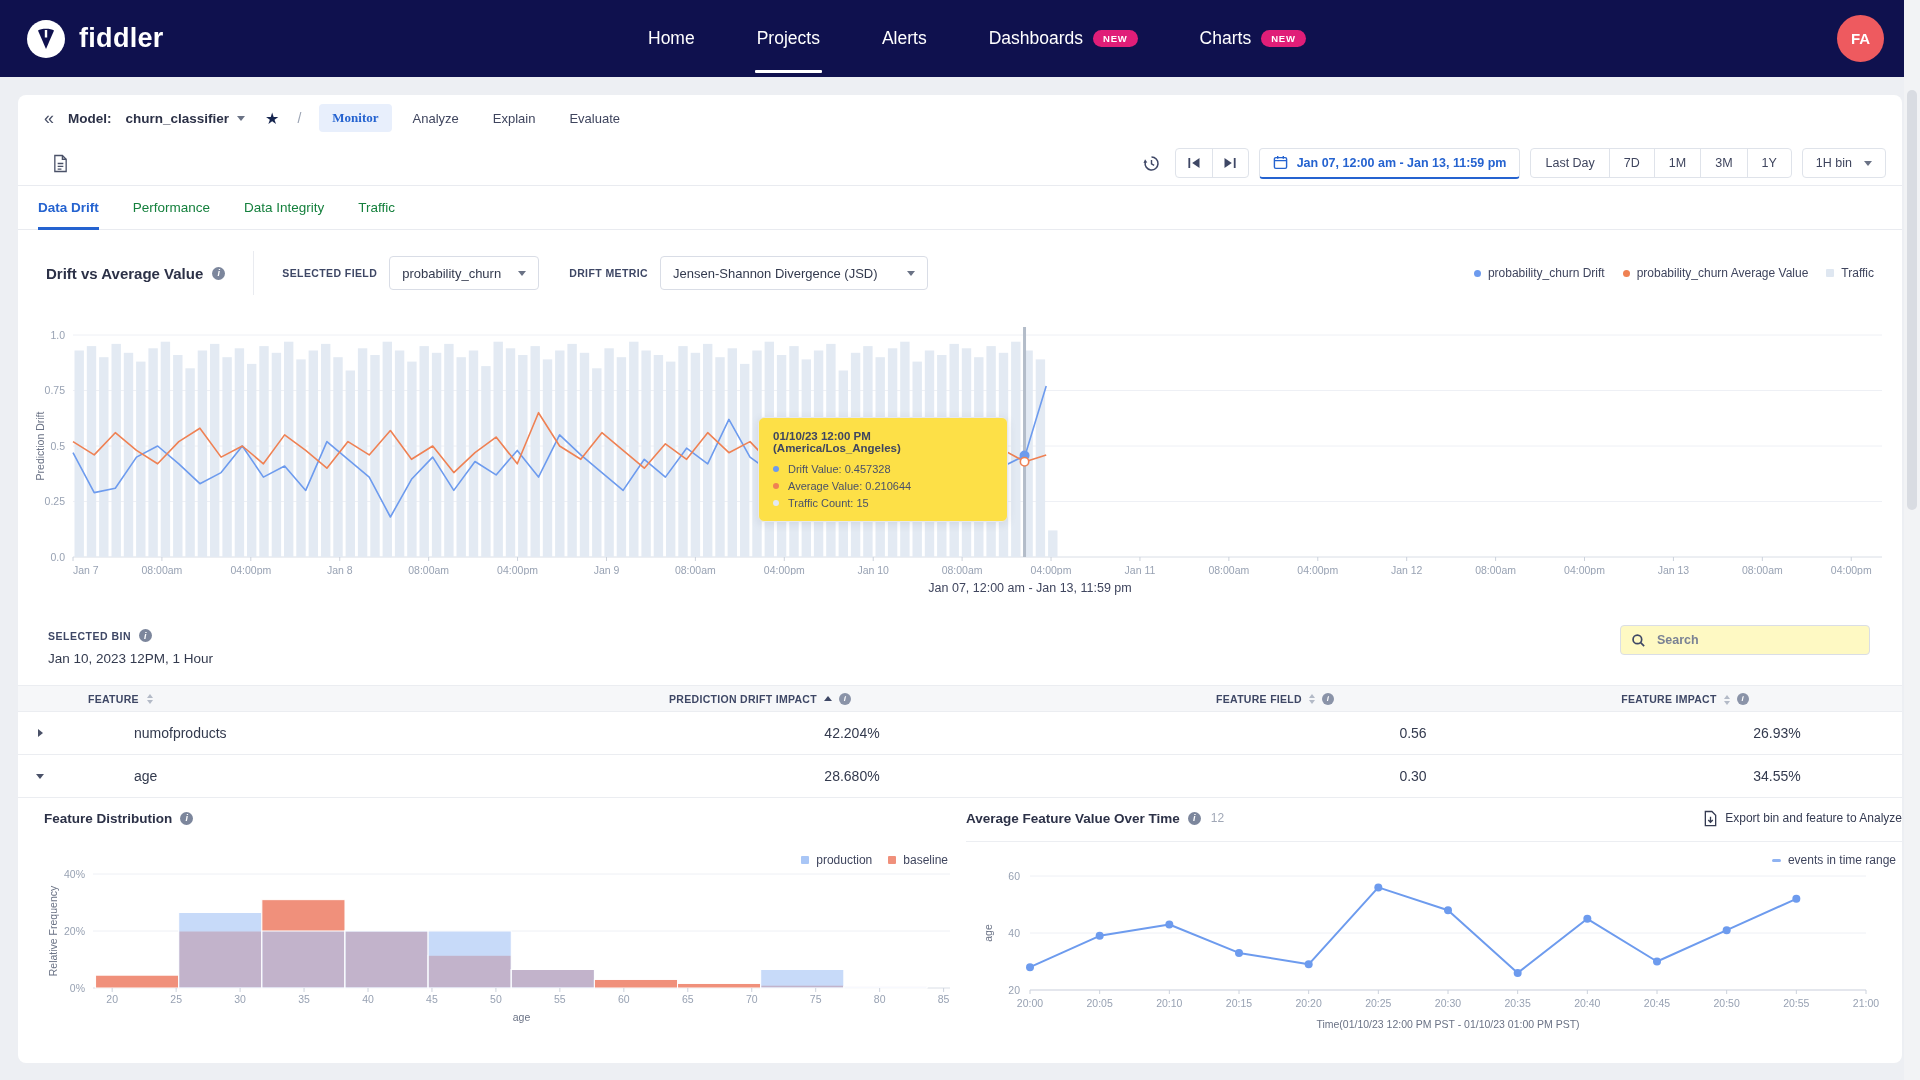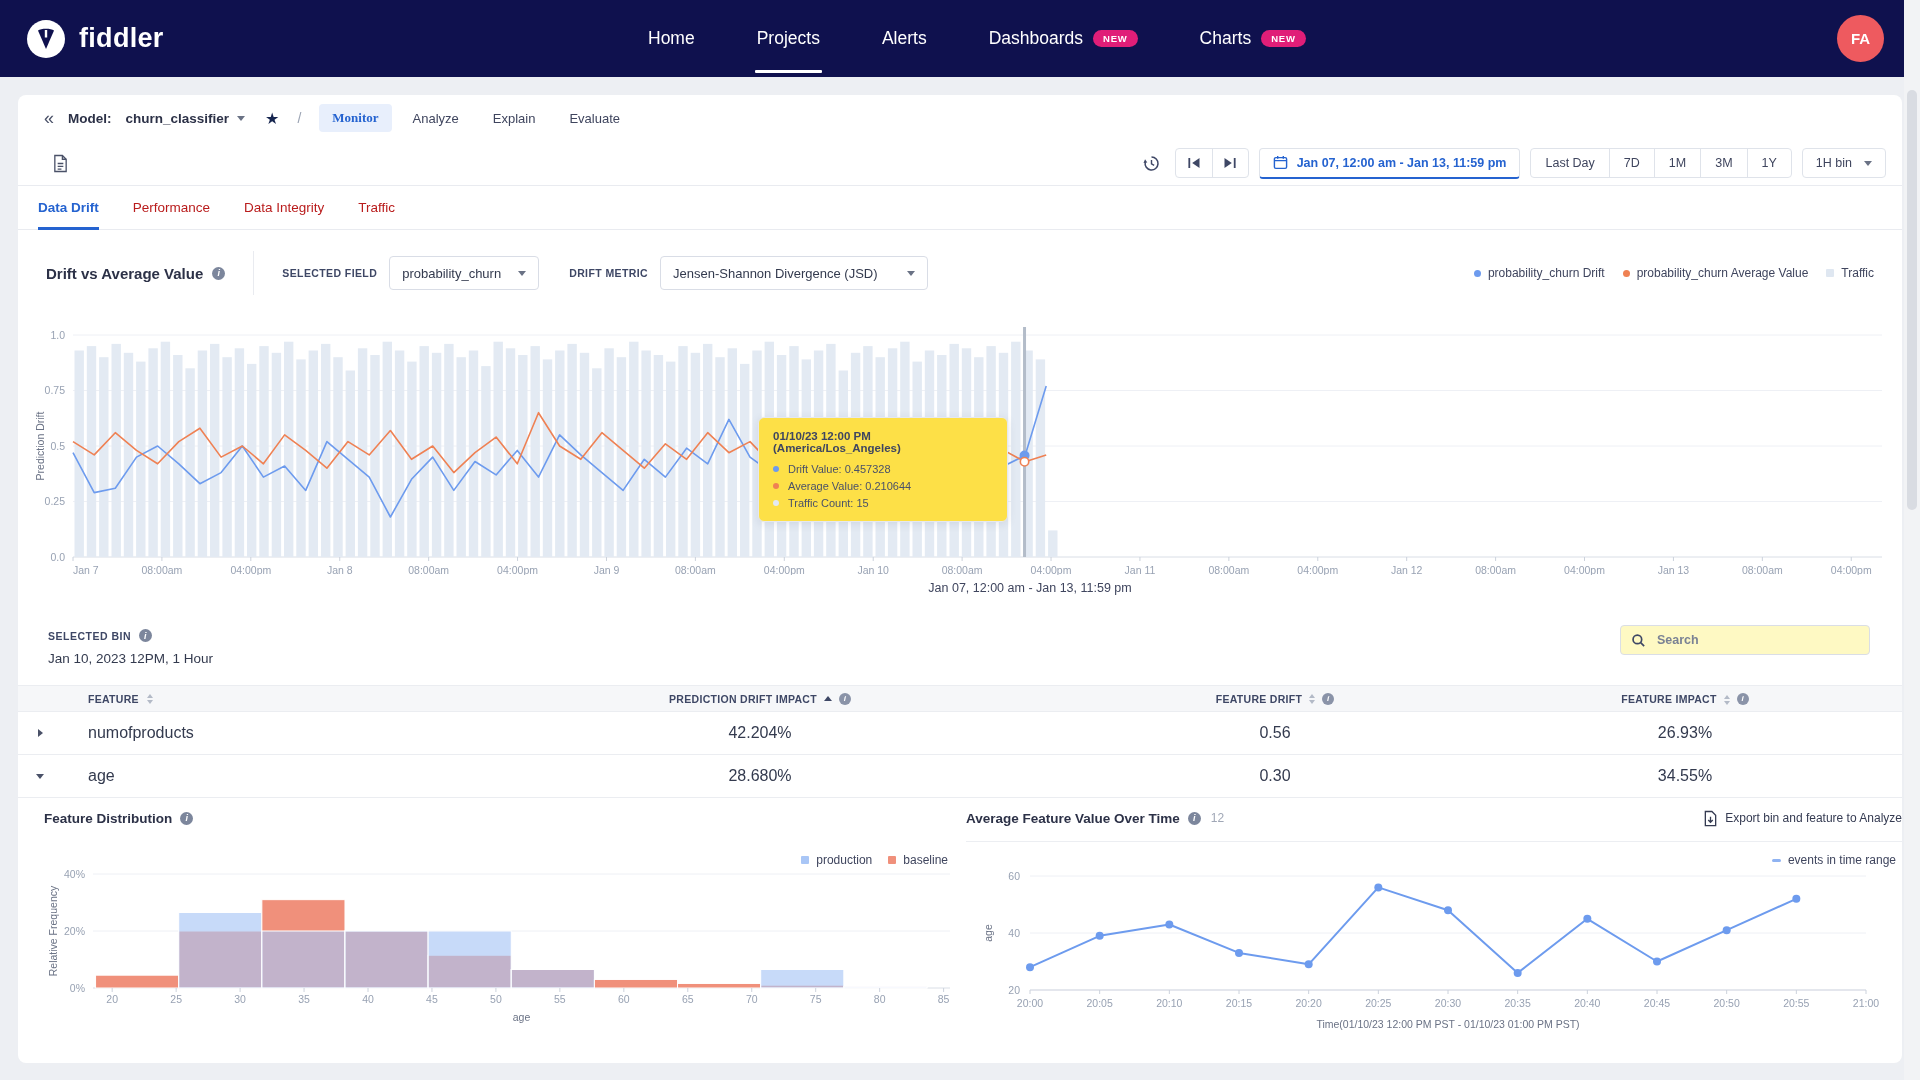--- a/index.html
+++ b/index.html
@@ -41,21 +41,21 @@
   .skip-cell { width:36px; display:flex; align-items:center; justify-content:center; cursor:pointer; }
   .skip-cell + .skip-cell { border-left:1px solid #dfe3ea; }
   .date-btn { display:flex; align-items:center; gap:9px; height:31px; padding:0 13px; border:1px solid #dfe3ea; border-bottom:2px solid #2563d0; border-radius:4px; cursor:pointer; background:#fff; }
   .date-btn span { color:#2563d0; font-size:12.5px; font-weight:600; }
   .btn-group { display:flex; border:1px solid #dfe3ea; border-radius:4px; height:30px; overflow:hidden; }
   .gbtn { padding:0 14px; font-size:12.5px; color:#3f455e; display:flex; align-items:center; cursor:pointer; white-space:nowrap; }
   .gbtn + .gbtn { border-left:1px solid #dfe3ea; }
   .bin-btn { display:flex; align-items:center; gap:12px; height:30px; padding:0 13px; border:1px solid #dfe3ea; border-radius:4px; font-size:12.5px; color:#3f455e; cursor:pointer; }
 
   .tabs { position:absolute; top:91px; left:0; right:0; height:44px; border-bottom:1px solid #e9ebf0; display:flex; gap:34px; padding-left:20px; }
-  .tab { font-size:13.5px; color:#b91c1c; display:flex; align-items:center; cursor:pointer; position:relative; }
+  .tab { font-size:13.5px; color:#15803d; display:flex; align-items:center; cursor:pointer; position:relative; }
   .tab.active { color:#2563d0; font-weight:600; }
   .tab.active .ul { position:absolute; left:0; right:0; bottom:-1px; height:3px; background:#2563d0; }
 
   .drift-header { position:absolute; top:145px; left:0; right:0; height:66px; display:flex; align-items:center; padding:0 28px; }
   .sec-title { font-size:15px; font-weight:700; color:#2c3147; }
   .info-dot { width:13px; height:13px; border-radius:50%; background:#7c869c; color:#fff; font-size:9px; font-weight:700; display:inline-flex; align-items:center; justify-content:center; flex:0 0 auto; font-style:italic; }
   .vdiv { width:1px; height:44px; background:#e9ebf0; margin:0 28px; }
   .field-label { font-size:10.5px; font-weight:700; color:#3e4765; letter-spacing:.4px; margin-right:12px; white-space:nowrap; }
   .select { border:1px solid #d9dde6; border-radius:4px; height:34px; display:flex; align-items:center; justify-content:space-between; padding:0 12px; font-size:13px; color:#333a4e; cursor:pointer; background:#fff; }
   .caret-down { width:0; height:0; border-left:4px solid transparent; border-right:4px solid transparent; border-top:5px solid #6a7285; }
@@ -73,21 +73,21 @@
   .tdot { width:6px; height:6px; border-radius:50%; flex:0 0 auto; }
 
   .selbin-label { position:absolute; top:534px; left:30px; display:flex; align-items:center; gap:8px; font-size:10.5px; font-weight:700; color:#3e4765; letter-spacing:.5px; }
   .selbin-value { position:absolute; top:556px; left:30px; font-size:13.5px; color:#333a4e; }
   .search-box { position:absolute; top:530px; right:32px; width:250px; height:30px; border:1px solid #dadee6; border-radius:4px; display:flex; align-items:center; gap:9px; padding:0 10px; background:#fef9c3; }
   .search-box input { border:none; outline:none; flex:1; font-size:12.5px; font-family:inherit; color:#333a4e; background:transparent; }
   .search-box input::placeholder { color:#7a8294; font-weight:600; }
 
   .feature-table { position:absolute; top:590px; left:0; right:0; }
   .t-head { display:flex; align-items:center; height:27px; background:#f6f7f9; border-top:1px solid #ebedf1; border-bottom:1px solid #ebedf1; font-size:10.5px; font-weight:700; color:#3e4765; letter-spacing:.3px; }
-  .t-row { display:flex; align-items:center; height:43px; border-bottom:1px solid #ebedf1; font-size:16px; color:#333a4e; }
+  .t-row { display:flex; align-items:center; height:43px; border-bottom:1px solid #ebedf1; font-size:14px; color:#333a4e;gap:46px; }
   .col-caret { width:44px; display:flex; justify-content:center; cursor:pointer; }
   .col-feature { width:376px; display:flex; align-items:center; gap:8px; padding-left:26px; }
   .col-pdi { width:644px; display:flex; justify-content:center; align-items:center; gap:7px; }
   .col-fd { width:386px; display:flex; justify-content:center; align-items:center; gap:7px; }
   .col-fi { flex:1; display:flex; justify-content:center; align-items:flex-end; gap:7px; }
   .sorts { display:flex; flex-direction:column; gap:2px; cursor:pointer; }
   .tri-up-s { width:0;height:0;border-left:3.5px solid transparent;border-right:3.5px solid transparent;border-bottom:4px solid #b3bac7; }
   .tri-dn-s { width:0;height:0;border-left:3.5px solid transparent;border-right:3.5px solid transparent;border-top:4px solid #b3bac7; }
   .tri-up-a { width:0;height:0;border-left:4px solid transparent;border-right:4px solid transparent;border-bottom:5px solid #3e4765; cursor:pointer; }
   .tri-right { width:0;height:0;border-top:4px solid transparent;border-bottom:4px solid transparent;border-left:5px solid #4a5168; }
@@ -446,21 +446,21 @@
             <span class="tri-up-s"></span>
             <span class="tri-dn-s"></span>
           </span>
         </div>
         <div class="col-pdi">
           <span>PREDICTION DRIFT IMPACT</span>
           <span class="tri-up-a"></span>
           <span class="info-dot sm">i</span>
         </div>
         <div class="col-fd">
-          <span>FEATURE DRIFT</span>
+          <span>FEATURE FIELD</span>
           <span class="sorts">
             <span class="tri-up-s"></span>
             <span class="tri-dn-s"></span>
           </span>
           <span class="info-dot sm">i</span>
         </div>
         <div class="col-fi">
           <span>FEATURE IMPACT</span>
           <span class="sorts">
             <span class="tri-up-s"></span>

